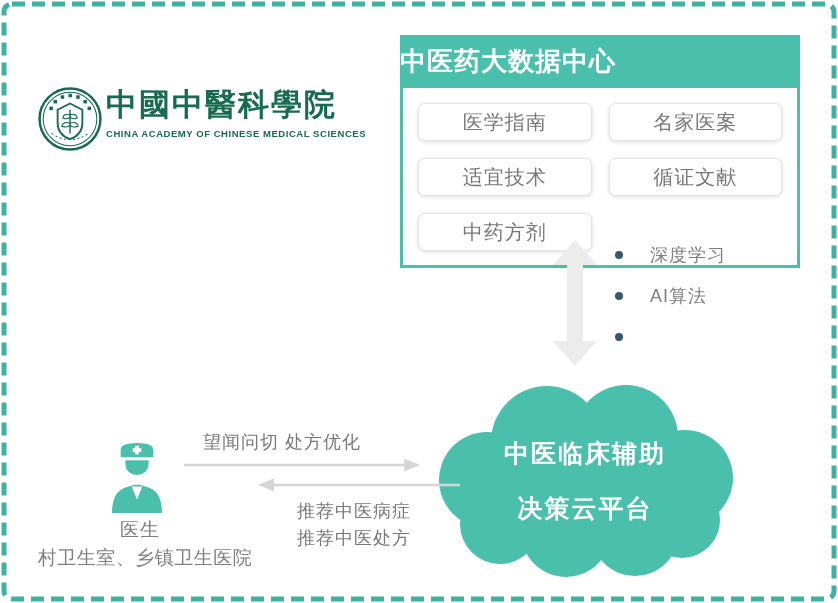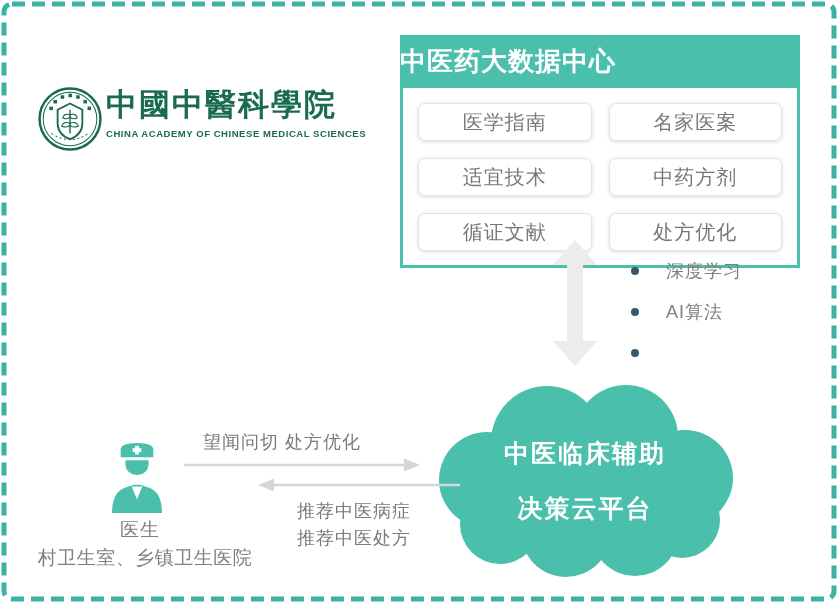--- a/index.html
+++ b/index.html
@@ -38,21 +38,21 @@
   }
   .dc-chip{
     background:#fff;border:1px solid #e4e4e4;border-radius:7px;
     box-shadow:0 1px 4px rgba(0,0,0,0.14);
     height:36px;display:flex;align-items:center;justify-content:center;
     font-size:20px;color:#777;letter-spacing:1px;white-space:nowrap;
   }
 
   
   .double-arrow{left:553px;top:240px;}
-  .bullets{left:615px;top:243px;list-style:none;margin:16px;padding:0;}
+  .bullets{left:615px;top:243px;list-style:none;margin:0;padding:0;}
   .bullets li{display:flex;align-items:center;height:24px;margin-bottom:17px;}
   .bullet-dot{width:8px;height:8px;border-radius:50%;margin-right:27px;flex:0 0 auto;}
   .bullet-text{font-size:18px;color:#7f7f7f;letter-spacing:1px;white-space:nowrap;}
 
   
   .cloud-wrap{left:430px;top:380px;width:310px;height:200px;}
   .cloud-text{
     position:absolute;left:0;top:46px;width:310px;text-align:center;
     color:#fff;font-size:25px;font-weight:bold;letter-spacing:2px;line-height:55px;
   }
@@ -109,23 +109,22 @@
       <div class="logo-en">CHINA ACADEMY OF CHINESE MEDICAL SCIENCES</div>
     </div>
   </div>
 
   <div class="abs dc">
     <div class="dc-header" style="background:#4ABFAC">中医药大数据中心</div>
     <div class="dc-body" style="border-color:#4ABFAC">
       <div class="dc-chip">医学指南</div>
       <div class="dc-chip">名家医案</div>
       <div class="dc-chip">适宜技术</div>
+      <div class="dc-chip">循证文献</div>
       <div class="dc-chip">中药方剂</div>
-      <div class="dc-chip">循证文献</div>
-      <div class="dc-chip">处方优化</div>
     </div>
   </div>
 
   <svg class="abs double-arrow" width="44" height="126" viewBox="0 0 44 126">
     <polygon points="22,0 44,25 30,25 30,101 44,101 22,126 0,101 14,101 14,25 0,25" fill="#ECECEC"></polygon>
   </svg>
 
   <ul class="abs bullets">
     <li>
       <span class="bullet-dot" style="background:#35596B"></span>

